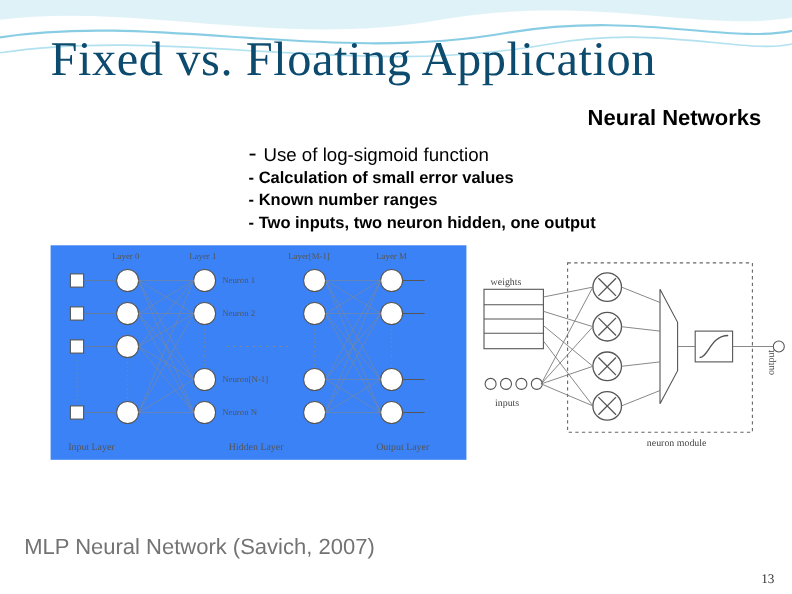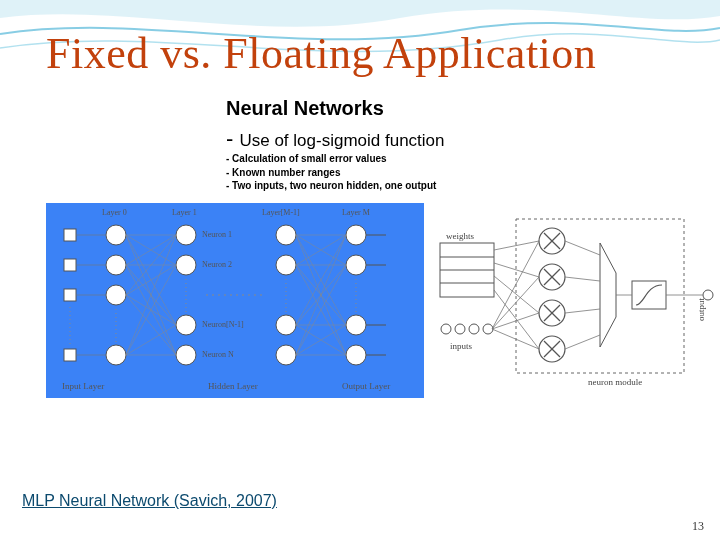--- a/index.html
+++ b/index.html
@@ -1,29 +1,29 @@
 <!DOCTYPE html>
 <html><head>
 <meta charset="utf-8">
 <style>
   * { box-sizing: border-box; margin: 0; padding: 0; }
   html, body { width: 720px; height: 540px; font-family: Arial, Helvetica, sans-serif; background: #fff; position: relative; overflow: hidden; }
   .wave-bg { position: absolute; inset: 0; pointer-events: none; }
   .slide { position: relative; width: 720px; height: 540px; padding: 18px 28px 0 46px; }
-  .title { font-family: Georgia, 'Times New Roman', serif; font-size: 44px; font-weight: 400; color: #c2410c; margin-top: 10px; letter-spacing: 0.5px; }
-  .subtitle { font-family: Arial, sans-serif; font-size: 20px; font-weight: 700; margin: 18px 0 6px 180px; color: #000; }
+  .title { font-family: Georgia, 'Times New Roman', serif; font-size: 44px; font-weight: 400; color: #0c4a6e; margin-top: 10px; letter-spacing: 0.5px; }
+  .subtitle { font-family: Arial, sans-serif; font-size: 20px; font-weight: 700; margin: 18px 0 6px 180px; color: #000; text-align: right; }
   .bullets { margin-left: 180px; font-family: Arial, sans-serif; color: #000; }
   .bullets .b0 { font-size: 17px; font-weight: 400; }
   .bullets .b0 .dash { font-size: 22px; }
-  .bullets .bn { font-size: 10px; font-weight: 700; line-height: 1.35; }
+  .bullets .bn { font-size: 15px; font-weight: 700; line-height: 1.35; }
   .figrow { display: flex; margin-top: 10px; gap: 8px; }
   .fig-left { width: 378px; height: 195px; background: #3b82f6; position: relative; }
   .fig-right { width: 300px; height: 195px; background: #fff; position: relative; margin-left: auto; }
   .captions { position: absolute; bottom: 30px; left: 0; right: 0; display: flex; justify-content: space-between; padding: 0 40px 0 22px; }
-  .cap-l, .cap-r { font-family: Arial, sans-serif; font-size: 16px; color: #0c4a6e; text-decoration: underline; }
+  .cap-l, .cap-r { font-family: Arial, sans-serif; font-size: 20px; color: #737373; }
   .pagenum { position: absolute; bottom: 6px; right: 16px; font-family: Georgia, serif; font-size: 12px; color: #333; margin-top: 13px; }
   
   .nnlabel { font-family: 'Times New Roman', serif; font-size: 8px; fill: #555; }
   .nnlabel-lg { font-size: 9px; }
   .pnlabel { font-family: 'Times New Roman', serif; font-size: 9px; fill: #444; }
 </style>
 </head>
 <body>
 
 <svg class="wave-bg" viewBox="0 0 720 540">

